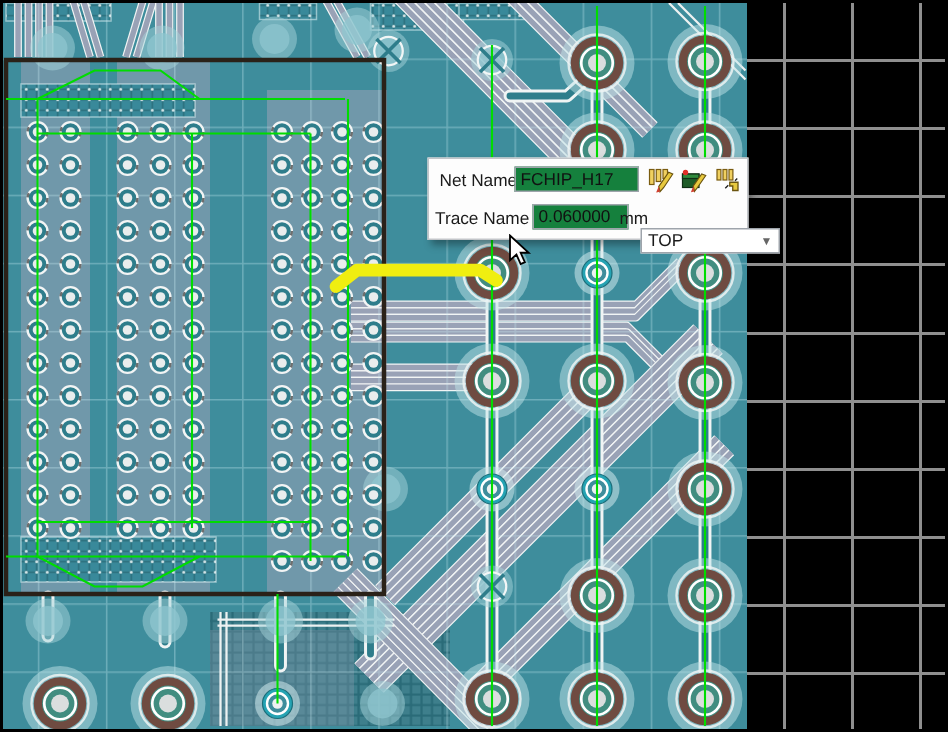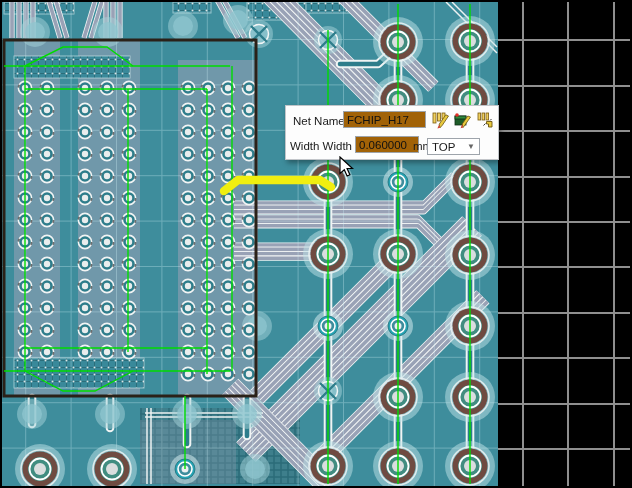--- a/index.html
+++ b/index.html
@@ -32,24 +32,24 @@
     background-image:
       repeating-linear-gradient(90deg, transparent 0 24px, var(--black-grid-line,#8F8F8F) 24px 26px, transparent 26px 45.4px),
       repeating-linear-gradient(0deg, transparent 0 36px, var(--black-grid-line,#8F8F8F) 36px 38px, transparent 38px 45.4px);}
 
   
   .popup{position:absolute;left:285px;top:105px;width:214px;height:55px;box-sizing:border-box;
     background:var(--panel-bg,#FDFDFD);border:1px solid var(--panel-border,#C2C5C9);
     box-shadow:2px 3px 5px rgba(0,0,0,.35);font-size:11.5px;color:#1A1A1A;}
   .popup .lbl{position:absolute;white-space:nowrap;text-align:center;}
   .popup input{position:absolute;box-sizing:border-box;height:17px;border:1px solid var(--input-border,#9EA4AB);
-    background:#a16207;font-family:"Liberation Sans",sans-serif;font-size:11.5px;color:#111;padding:0 3px;}
+    background:#15803d;font-family:"Liberation Sans",sans-serif;font-size:11.5px;color:#111;padding:0 3px;}
   .icon-btn{position:absolute;width:18px;height:17px;top:6px;padding:0;border:none;background:transparent;cursor:pointer;}
   .icon-btn svg{display:block;}
-  .layer-select{position:absolute;left:141px;top:32px;width:53px;height:17px;box-sizing:border-box;
+  .layer-select{position:absolute;left:141px;top:46px;width:93px;height:17px;box-sizing:border-box;
     border:1px solid var(--input-border,#9EA4AB);background:#fff;display:flex;align-items:center;
     justify-content:space-between;padding:0 4px 0 4px;}
   .layer-select .caret{color:#666;font-size:8px;line-height:1;}
 
   
   .cursor{position:absolute;left:339px;top:156px;pointer-events:none;}
 </style>
 </head>
 <body>
 
@@ -464,21 +464,21 @@
     <button class="icon-btn" style="left:190px">
       <svg width="18" height="17" viewBox="0 0 18 17">
         <rect x="2" y="1" width="2.6" height="7" fill="#F0D060" stroke="#7A5C10" stroke-width="0.8"></rect>
         <rect x="6" y="1" width="2.6" height="7" fill="#F0D060" stroke="#7A5C10" stroke-width="0.8"></rect>
         <rect x="10" y="1" width="2.6" height="7" fill="#F0D060" stroke="#7A5C10" stroke-width="0.8"></rect>
         <polygon points="10.5,9.5 16,9.5 16,15 12.5,15 12.5,12 10.5,12" fill="#E8C93E" stroke="#6B5510" stroke-width="0.9"></polygon>
         <path d="M9.5,11.5 L7.5,13.5 M14,8.5 L15.5,7" stroke="#222" stroke-width="0.9" fill="none"></path>
       </svg>
     </button>
 
-    <span class="lbl" style="left:4px;top:34px">Width Width</span>
+    <span class="lbl" style="left:4px;top:34px">Trace Name</span>
     <input style="left: 69px; top: 30px; width: 64px;" value="0.060000">
     <span class="lbl" style="left:127px;top:34px">mm</span>
     <div class="layer-select">
       <span>TOP</span>
       <span class="caret">▼</span>
     </div>
   </div>
 
   <svg class="cursor" width="16" height="22" viewBox="-1 -1 16 22">
     <polygon points="0,0 0,16.5 4.3,12.7 7.1,19 9.9,17.8 7.1,11.5 12.5,11.5" fill="#FFFFFF" stroke="#000000" stroke-width="1.2"></polygon>

